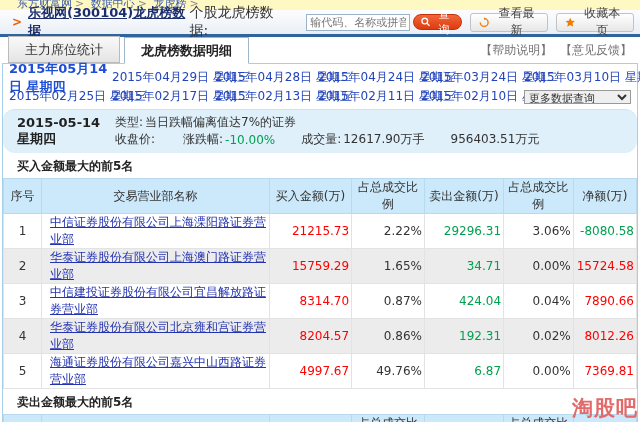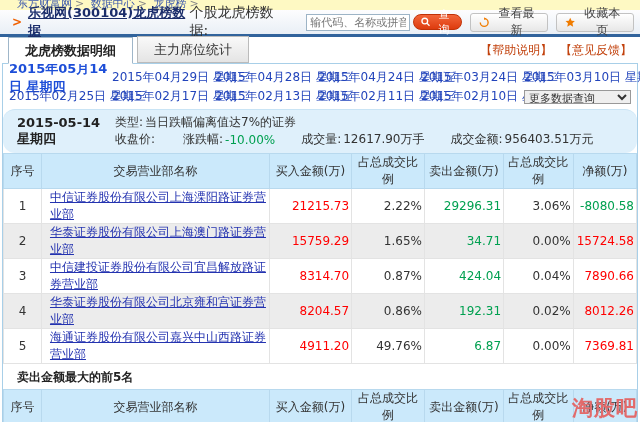--- a/index.html
+++ b/index.html
@@ -29,21 +29,21 @@
     display:inline-flex; align-items:center; gap:4px; cursor:pointer; }
 
   
   .tab-row { height:26px; display:flex; align-items:flex-end; padding:0 8px; background:#fff; }
   .tab { padding:4px 16px 3px; font-size:13px; border:1px solid #9fb6c9; margin-right:4px;
     cursor:pointer; }
   .tab.active { background:#fff; font-weight:bold; color:#222; border-bottom:1px solid #fff;
     position:relative; top:1px; }
   .tab.inactive { background:linear-gradient(#f9f9f9,#e4e4e4); color:#333; border-color:#bbb; }
   .tab-links { margin-left:auto; font-size:12px; padding-bottom:4px; }
-  .tab-links a { color:#c2410c; text-decoration:none; margin-left:4px; }
+  .tab-links a { color:#737373; text-decoration:none; margin-left:4px; }
 
   
   .content { border:1px solid #a8cfe8; margin:0 2px; }
 
   
   .dates { padding:4px 6px 3px; background:#fff; }
   .date-row { display:flex; align-items:center; height:19px; }
   .date-link { color:#2244bb; text-decoration:none; font-size:12px; width:103px;
     white-space:nowrap; }
   .date-current { color:#1d4ed8; font-weight:bold; width:103px; font-size:13px; }
@@ -108,22 +108,22 @@
   </button>
   <button class="btn-light">
     <svg width="11" height="11" viewBox="0 0 12 12">
         <path d="M6 0.5 L7.6 4 L11.4 4.4 L8.6 7 L9.4 10.8 L6 8.9 L2.6 10.8 L3.4 7 L0.6 4.4 L4.4 4 Z" fill="#f07c00"></path>
       </svg>
     <span>收藏本页</span>
   </button>
 </div>
 
 <div class="tab-row">
+  <div class="tab inactive">主力席位统计</div>
   <div class="tab active">龙虎榜数据明细</div>
-  <div class="tab inactive">主力席位统计</div>
   <div class="tab-links">
     <a>【帮助说明】</a>
     <a>【意见反馈】</a>
   </div>
 </div>
 
 <div class="content">
 
   <div class="dates">
     <div class="date-row">
@@ -155,26 +155,26 @@
       </div>
       <div class="summary-line">
         <span class="lbl">收盘价:</span>
         <span class="gap"></span>
         <span class="lbl">涨跌幅:</span>
         <span class="green">-10.00%</span>
         <span class="gap"></span>
         <span class="lbl">成交量:</span>
         <span>12617.90万手</span>
         <span class="gap"></span>
-        <span class="lbl">成交金额:</span>
         <span>956403.51万元</span>
       </div>
     </div>
   </div>
 
+  <div class="section-title">买入金额最大的前5名</div>
   <table>
     <colgroup>
         <col style="width:6%">
         <col style="width:36%">
         <col style="width:13%">
         <col style="width:11.5%">
         <col style="width:12.5%">
         <col style="width:11%">
         <col style="width:10%">
       </colgroup>
@@ -222,21 +222,21 @@
           <td class="c-name"><a class="branch-link">华泰证券股份有限公司北京雍和宫证券营业部</a></td>
           <td class="c-num red">8204.57</td>
           <td class="c-num">0.86%</td>
           <td class="c-num green">192.31</td>
           <td class="c-num">0.02%</td>
           <td class="c-num red">8012.26</td>
         </tr>
         <tr>
           <td class="c-rank">5</td>
           <td class="c-name"><a class="branch-link">海通证券股份有限公司嘉兴中山西路证券营业部</a></td>
-          <td class="c-num red">4911.20</td>
+          <td class="c-num red">4997.67</td>
           <td class="c-num">49.76%</td>
           <td class="c-num green">6.87</td>
           <td class="c-num">0.00%</td>
           <td class="c-num red">7369.81</td>
         </tr>
       </tbody>
   </table>
 
   <div class="section-title">卖出金额最大的前5名</div>
   <table>

